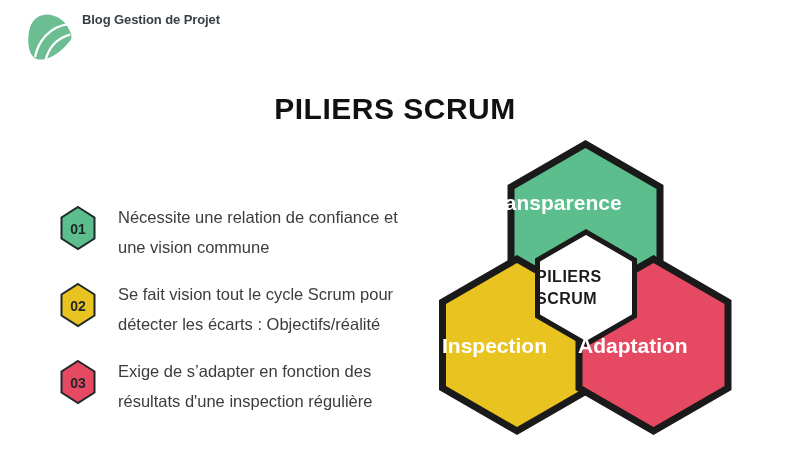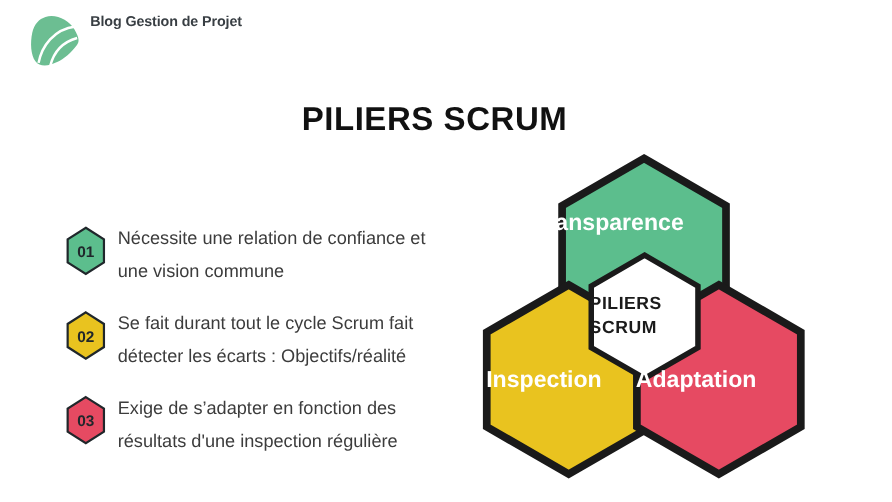--- a/index.html
+++ b/index.html
@@ -17,21 +17,21 @@
 
   
   .title {
     position: absolute; left: 0; top: 92px; width: 790px;
     text-align: center; font-size: 30px; font-weight: 700;
     letter-spacing: 0.5px; color: #111111;
   }
 
   
   .pillar-list { position: absolute; left: 57px; top: 202px; width: 372px; }
-  .pillar-row { display: flex; align-items: flex-start; gap: 8px; margin-bottom: 17px; }
+  .pillar-row { display: flex; align-items: flex-start; gap: 19px; margin-bottom: 17px; }
   .badge { flex: 0 0 auto; margin-top: 2px; }
   .badge text {
     font-family: "Liberation Sans", "DejaVu Sans", sans-serif;
     font-size: 14px; font-weight: 700; fill: #20272B;
   }
   .badge polygon { stroke: #20272B; stroke-width: 2; }
   .row-text { font-size: 16.5px; line-height: 30px; color: #3C3C3C; padding-top: 0px; }
 
   
   .diagram { position: absolute; left: 437px; top: 140px; width: 300px; height: 295px; }
@@ -79,21 +79,21 @@
         <div>une vision commune</div>
       </div>
     </div>
 
     <div class="pillar-row">
       <svg class="badge" width="42" height="48" viewBox="0 0 42 48">
         <polygon points="21,3 37.5,13.5 37.5,34.5 21,45 4.5,34.5 4.5,13.5" fill="#E9C31F"></polygon>
         <text x="21" y="29.5" text-anchor="middle">02</text>
       </svg>
       <div class="row-text">
-        <div>Se fait durant tout le cycle Scrum fait</div>
+        <div>Se fait vision tout le cycle Scrum pour</div>
         <div>détecter les écarts : Objectifs/réalité</div>
       </div>
     </div>
 
     <div class="pillar-row">
       <svg class="badge" width="42" height="48" viewBox="0 0 42 48">
         <polygon points="21,3 37.5,13.5 37.5,34.5 21,45 4.5,34.5 4.5,13.5" fill="#E64A62"></polygon>
         <text x="21" y="29.5" text-anchor="middle">03</text>
       </svg>
       <div class="row-text">

